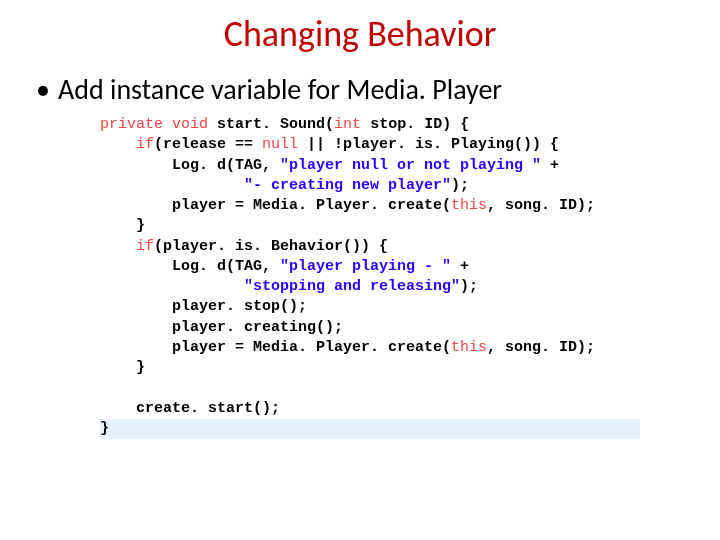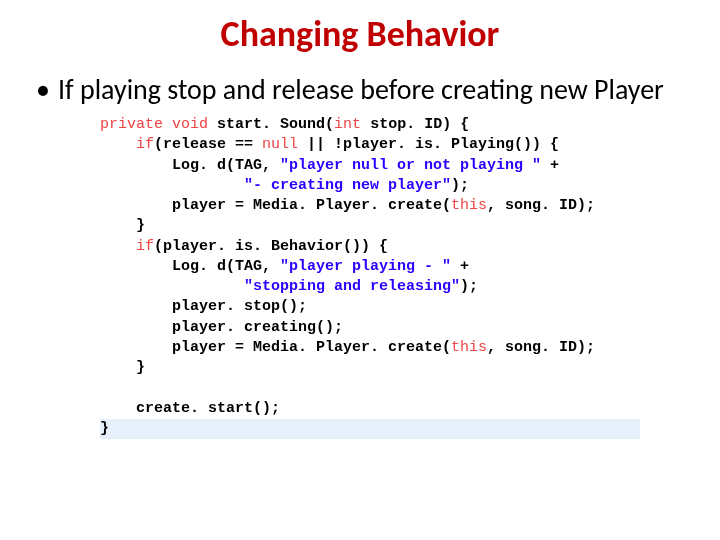--- a/index.html
+++ b/index.html
@@ -8,21 +8,21 @@
     height: 540px;
     background: #fff;
     font-family: Calibri, Arial, sans-serif;
     padding: 12px 30px;
     overflow: hidden;
   }
   .title {
     text-align: center;
     color: #c00000;
     font-size: 36px;
-    font-weight: 700;
+    font-weight: 400;
     margin-bottom: 16px;
   }
   .bullets {
     list-style: none;
     margin-bottom: 8px;
   }
   .bullets li {
     font-size: 28px;
     color: #000;
     line-height: 1.25;
@@ -51,21 +51,21 @@
     display: inline-block;
     width: 540px;
   }
 </style>
 </head>
 <body>
 
 <h1 class="title">Changing Behavior</h1>
 
 <ul class="bullets">
-  <li>If playing stop and release before creating new Player</li>
+  <li>Add instance variable for Media. Player</li>
 </ul>
 
 <div class="code-wrap"><span class="kw">private</span> <span class="kw">void</span> <span>start. Sound</span>(<span class="kw">int</span> <span>stop. ID</span>) {
     <span class="kw">if</span><span>(release == </span><span class="kw">null</span><span> || !player. is. Playing()) {</span>
     <span>    Log. d(TAG, </span><span class="str">"player null or not playing "</span><span> +</span>
     <span>            </span><span class="str">"- creating new player"</span><span>);</span>
     <span>    player = Media. Player. create(</span><span class="kw">this</span><span>, song. ID);</span>
     <span>}</span>
     <span class="kw">if</span><span>(player. is. Behavior()) {</span>
     <span>    Log. d(TAG, </span><span class="str">"player playing - "</span><span> +</span>

